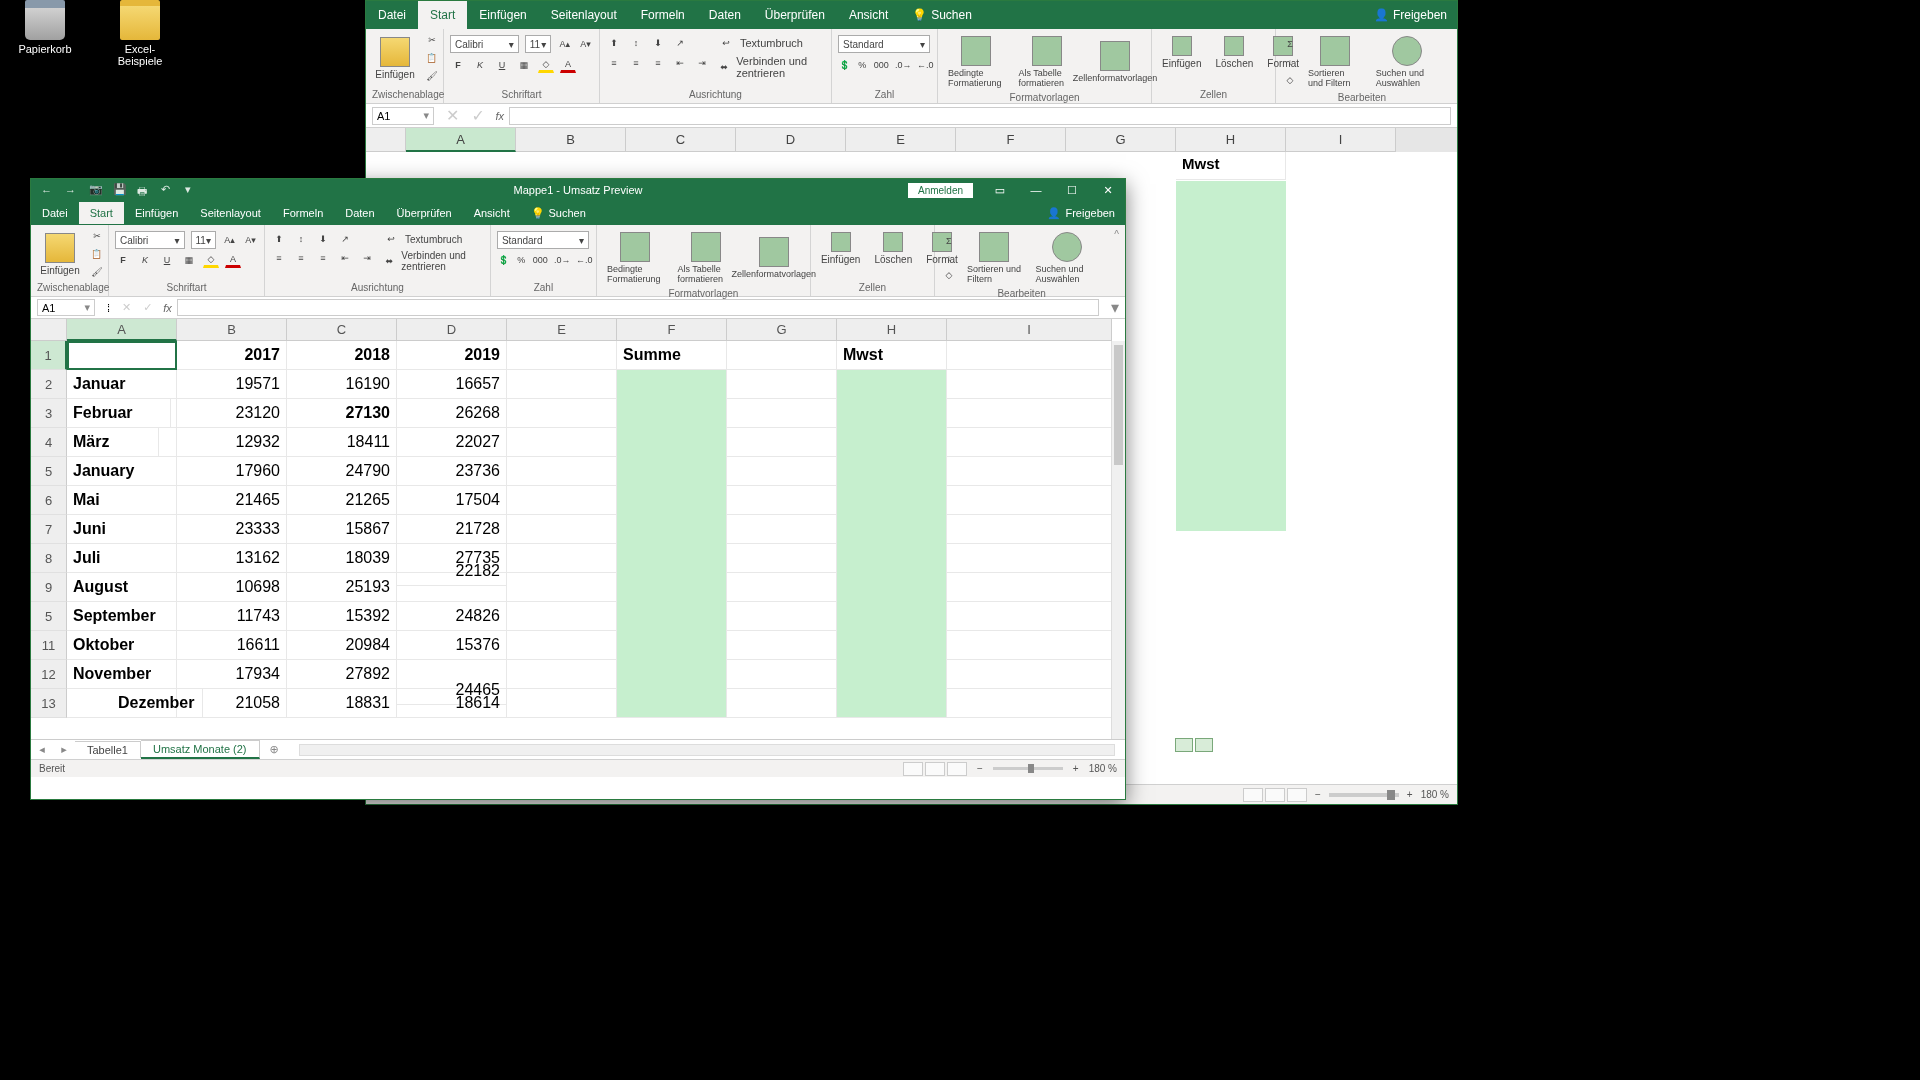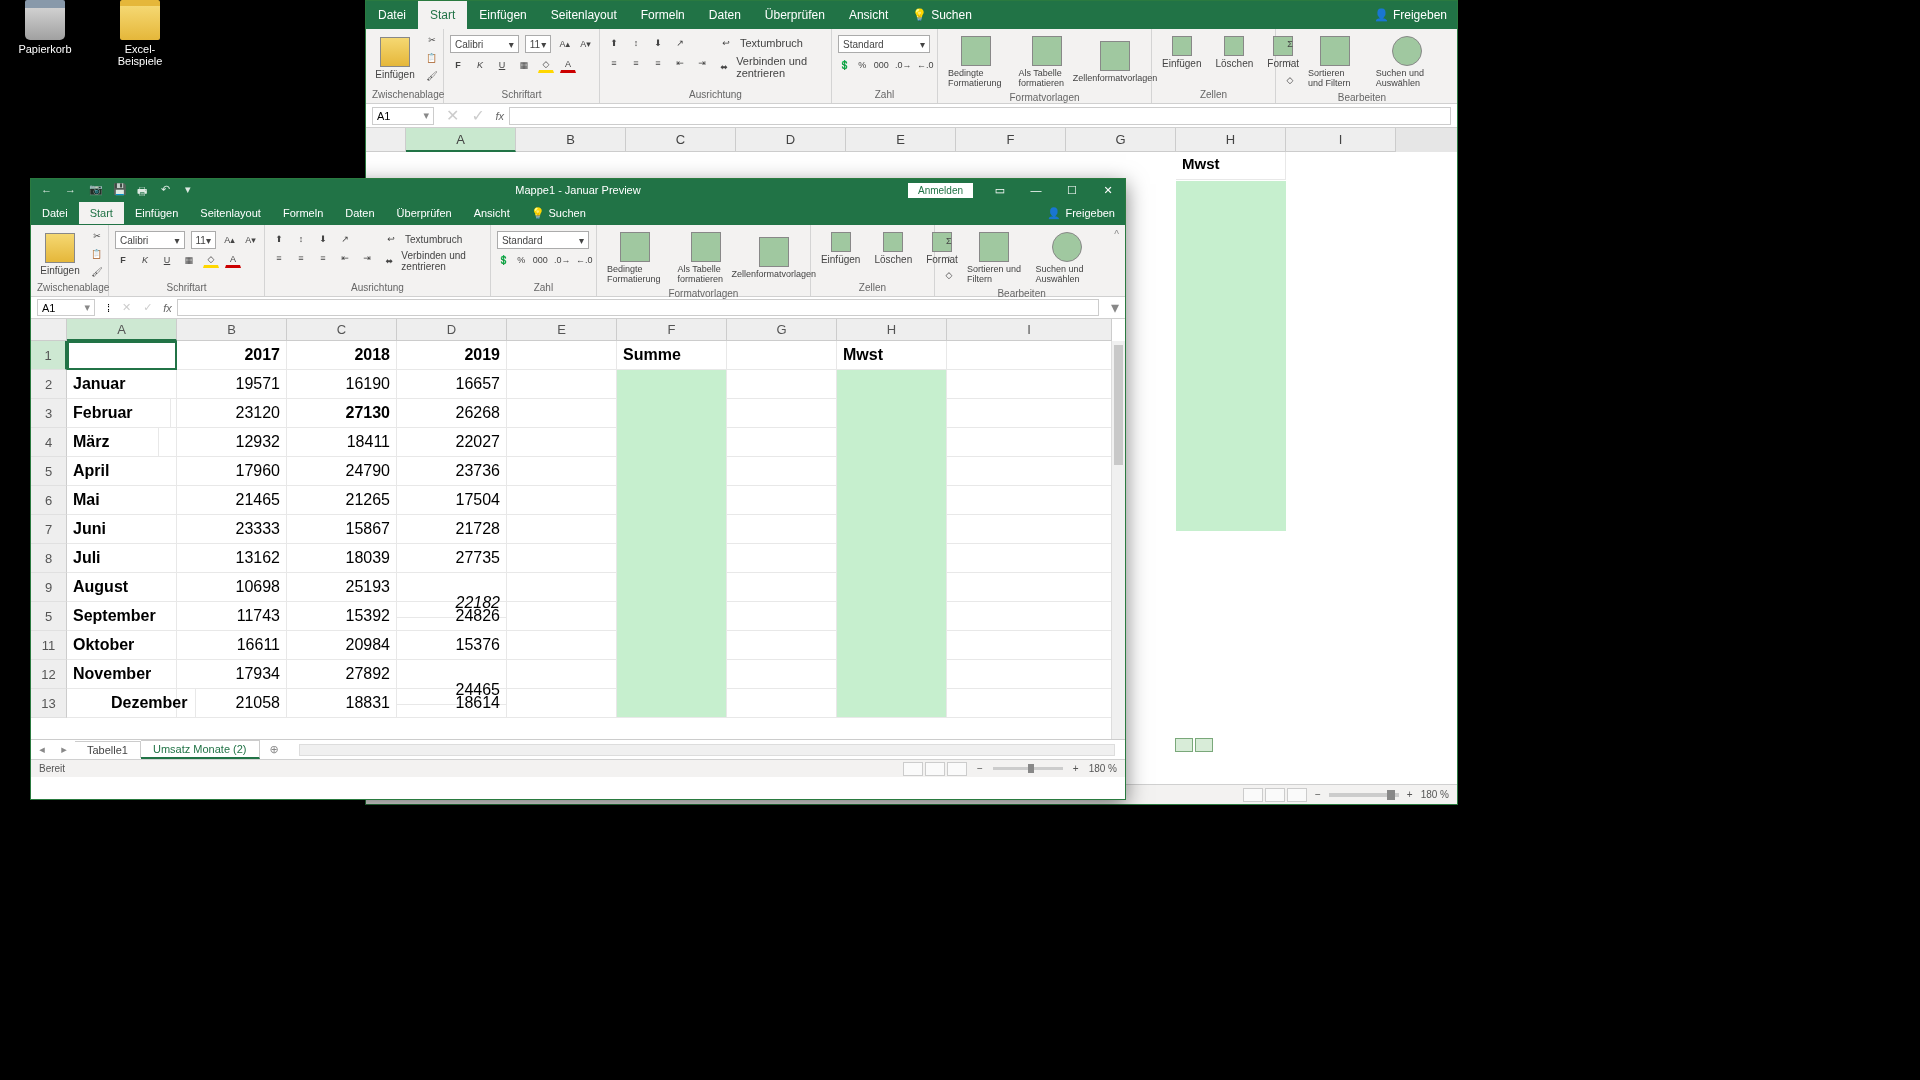--- a/index.html
+++ b/index.html
@@ -343,21 +343,21 @@
   <div class="title-bar">
     <div class="qat">
       <span class="qat-btn">←</span>
       <span class="qat-btn">→</span>
       <span class="qat-btn">📷</span>
       <span class="qat-btn">💾</span>
       <span class="qat-btn">🖶</span>
       <span class="qat-btn">↶</span>
       <span class="qat-btn">▾</span>
     </div>
-    <span class="title-text">Mappe1  -  Januar Preview</span>
+    <span class="title-text">Mappe1  -  Umsatz Preview</span>
     <div class="win-controls">
       <span class="anmelden">Anmelden</span>
       <span class="win-btn">▭</span>
       <span class="win-btn">—</span>
       <span class="win-btn">☐</span>
       <span class="win-btn close">✕</span>
     </div>
   </div>
 
   <div class="front-tabs">
@@ -690,53 +690,53 @@
           <div class="fcell num" style="top: 29px; left: 220px; width: 110px;">16190</div>
           <div class="fcell num" style="top: 29px; left: 330px; width: 110px;">16657</div>
           <div class="fcell bold" style="top: 58px; left: 0px; width: 104px;">Februar</div>
           <div class="fcell num" style="top: 58px; left: 110px; width: 110px;">23120</div>
           <div class="fcell num" style="top: 58px; left: 220px; width: 110px; font-weight: bold;">27130</div>
           <div class="fcell num" style="top: 58px; left: 330px; width: 110px;">26268</div>
           <div class="fcell bold" style="top: 87px; left: 0px; width: 92px;">März</div>
           <div class="fcell num" style="top: 87px; left: 110px; width: 110px;">12932</div>
           <div class="fcell num" style="top: 87px; left: 220px; width: 110px;">18411</div>
           <div class="fcell num" style="top: 87px; left: 330px; width: 110px;">22027</div>
-          <div class="fcell bold" style="top: 116px; left: 0px; width: 110px;">April</div>
+          <div class="fcell bold" style="top: 116px; left: 0px; width: 110px;">January</div>
           <div class="fcell num" style="top: 116px; left: 110px; width: 110px;">17960</div>
           <div class="fcell num" style="top: 116px; left: 220px; width: 110px;">24790</div>
           <div class="fcell num" style="top: 116px; left: 330px; width: 110px;">23736</div>
           <div class="fcell bold" style="top: 145px; left: 0px; width: 110px;">Mai</div>
           <div class="fcell num" style="top: 145px; left: 110px; width: 110px;">21465</div>
           <div class="fcell num" style="top: 145px; left: 220px; width: 110px;">21265</div>
           <div class="fcell num" style="top: 145px; left: 330px; width: 110px;">17504</div>
           <div class="fcell bold" style="top: 174px; left: 0px; width: 110px;">Juni</div>
           <div class="fcell num" style="top: 174px; left: 110px; width: 110px;">23333</div>
           <div class="fcell num" style="top: 174px; left: 220px; width: 110px;">15867</div>
           <div class="fcell num" style="top: 174px; left: 330px; width: 110px;">21728</div>
           <div class="fcell bold" style="top: 203px; left: 0px; width: 110px;">Juli</div>
           <div class="fcell num" style="top: 203px; left: 110px; width: 110px;">13162</div>
           <div class="fcell num" style="top: 203px; left: 220px; width: 110px;">18039</div>
           <div class="fcell num" style="top: 203px; left: 330px; width: 110px;">27735</div>
           <div class="fcell bold" style="top: 232px; left: 0px; width: 110px;">August</div>
           <div class="fcell num" style="top: 232px; left: 110px; width: 110px;">10698</div>
           <div class="fcell num" style="top: 232px; left: 220px; width: 110px;">25193</div>
-          <div class="fcell num" style="top: 248px; left: 330px; width: 110px; font-style: italic;">22182</div>
+          <div class="fcell num" style="top: 216px; left: 330px; width: 110px;">22182</div>
           <div class="fcell bold" style="top: 261px; left: 0px; width: 110px;">September</div>
           <div class="fcell num" style="top: 261px; left: 110px; width: 110px;">11743</div>
           <div class="fcell num" style="top: 261px; left: 220px; width: 110px;">15392</div>
           <div class="fcell num" style="top: 261px; left: 330px; width: 110px;">24826</div>
           <div class="fcell bold" style="top: 290px; left: 0px; width: 110px;">Oktober</div>
           <div class="fcell num" style="top: 290px; left: 110px; width: 110px;">16611</div>
           <div class="fcell num" style="top: 290px; left: 220px; width: 110px;">20984</div>
           <div class="fcell num" style="top: 290px; left: 330px; width: 110px;">15376</div>
           <div class="fcell bold" style="top: 319px; left: 0px; width: 110px;">November</div>
           <div class="fcell num" style="top: 319px; left: 110px; width: 110px;">17934</div>
           <div class="fcell num" style="top: 319px; left: 220px; width: 110px;">27892</div>
           <div class="fcell num" style="top: 319px; left: 330px; width: 110px; margin-top: 16px;">24465</div>
-          <div class="fcell bold" style="top: 348px; left: 0px; width: 129px; padding-left: 44px;">Dezember</div>
+          <div class="fcell bold" style="top: 348px; left: 7px; width: 129px; padding-left: 44px;">Dezember</div>
           <div class="fcell num" style="top: 348px; left: 110px; width: 110px;">21058</div>
           <div class="fcell num" style="top: 348px; left: 220px; width: 110px;">18831</div>
           <div class="fcell num" style="top: 348px; left: 330px; width: 110px;">18614</div>
         </div>
     </div>
     <div class="front-scroll-v">
         <div class="thumb"></div>
       </div>
   </div>
 

